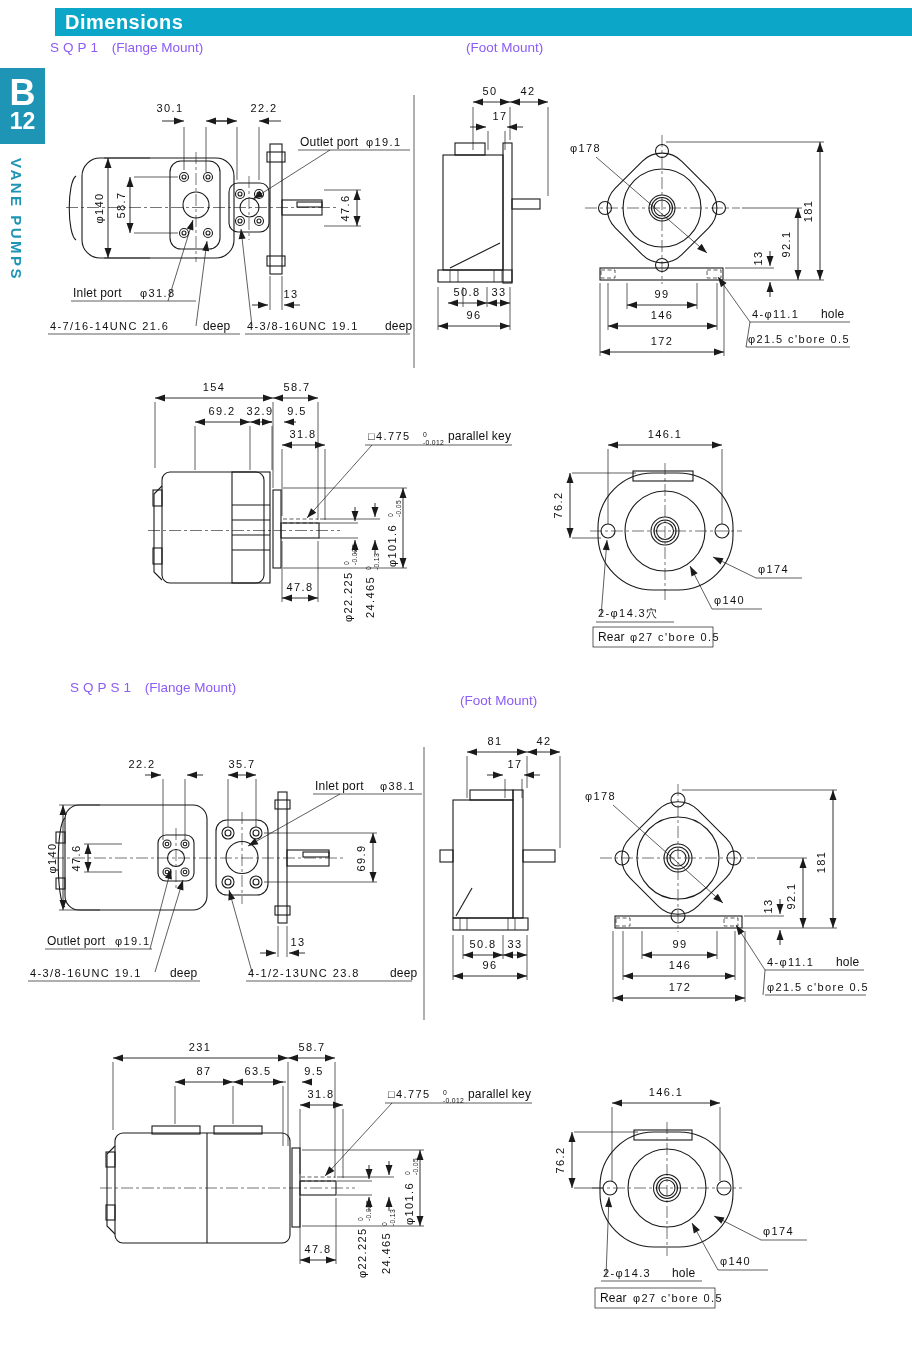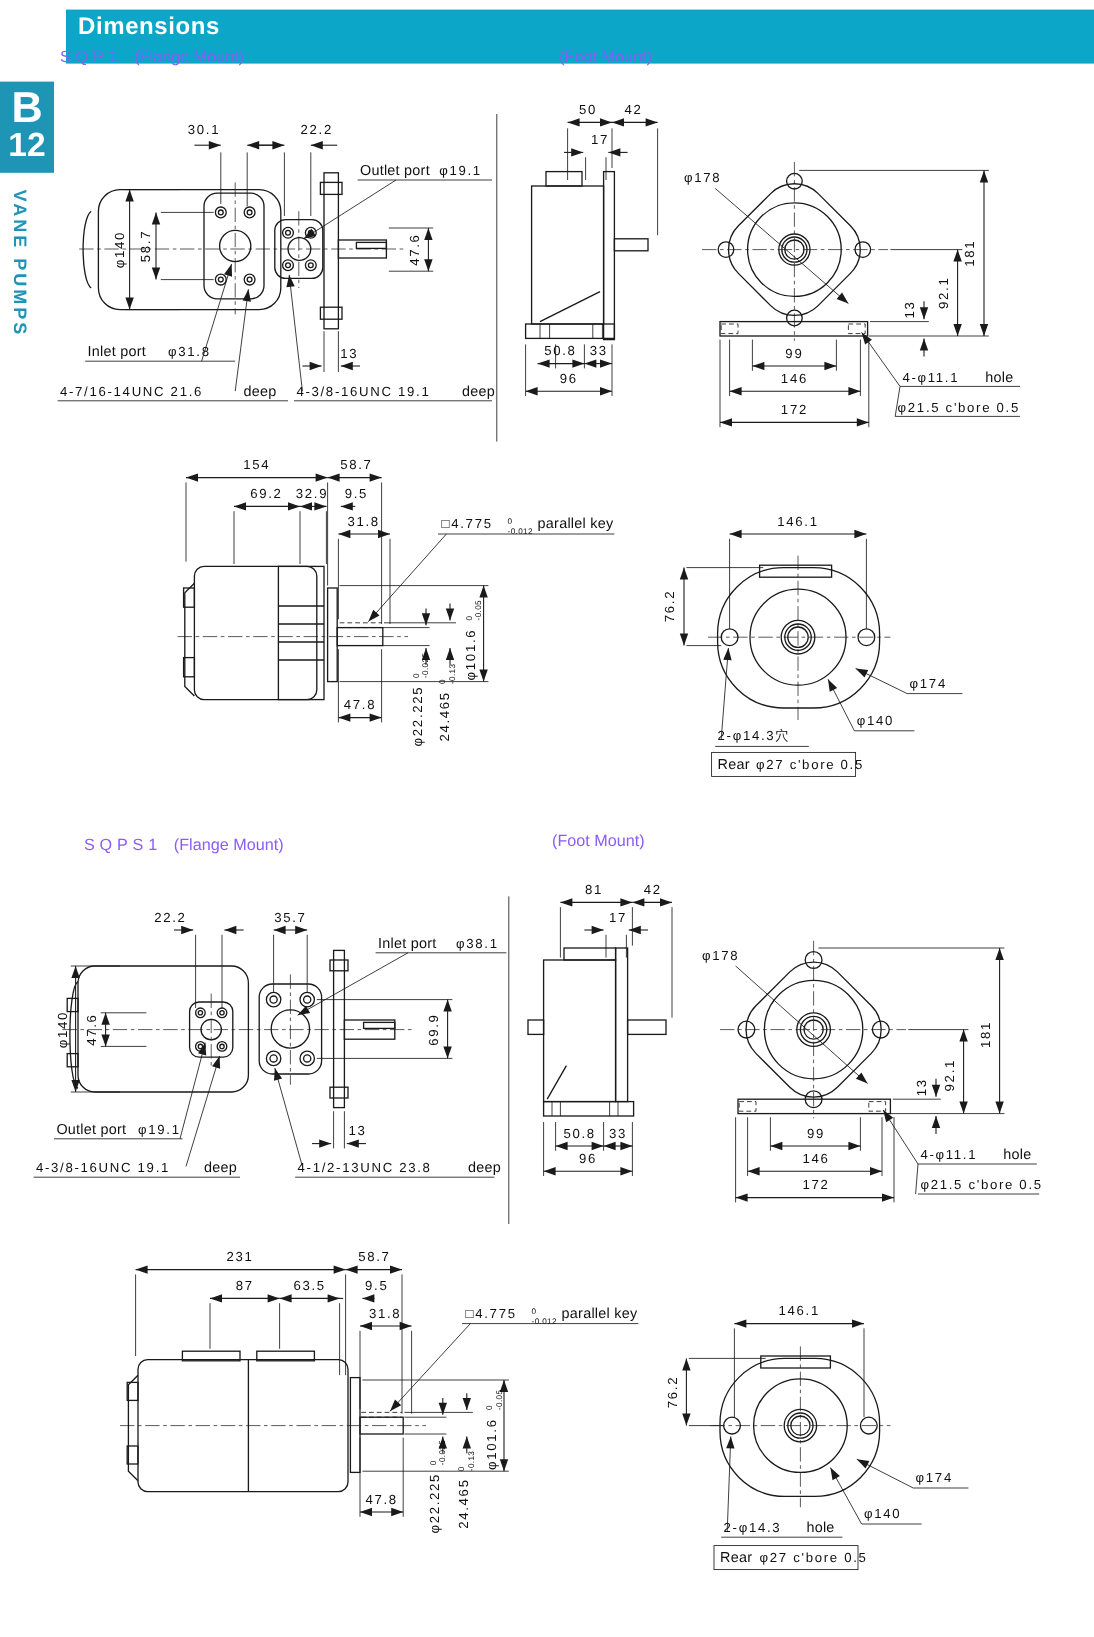--- a/index.html
+++ b/index.html
@@ -1,24 +1,24 @@
 <!DOCTYPE html>
 <html><head>
 <meta charset="utf-8">
 <style>
   html,body{margin:0;padding:0;background:#fff;}
   .page{position:relative;width:912px;height:1364px;background:#ffffff;overflow:hidden;
         font-family:"Liberation Sans",sans-serif;}
-  .header-bar{position:absolute;left:55px;top:8px;width:857px;height:45px;background:#0ba6c8;
+  .header-bar{position:absolute;left:55px;top:8px;width:857px;height:28px;background:#0ba6c8;
               color:#fff;font-size:20px;font-weight:bold;line-height:28px;padding-left:10px;
               box-sizing:border-box;letter-spacing:0.5px;}
   .tab-box{position:absolute;left:0;top:68px;width:45px;height:76px;background:#1f95b5;color:#fff;
            display:flex;flex-direction:column;align-items:center;justify-content:center;}
   .tab-letter{font-size:36px;font-weight:bold;line-height:0.85;}
-  .tab-number{font-size:28px;font-weight:bold;line-height:1.1;}
+  .tab-number{font-size:23px;font-weight:bold;line-height:1.1;}
   .vert-label{position:absolute;left:8px;top:158px;writing-mode:vertical-rl;color:#1f95b5;
               font-size:15px;font-weight:bold;letter-spacing:2.5px;}
   .dwg-title{position:absolute;font-size:13.5px;color:#8b5cf6;white-space:nowrap;}
   .model{letter-spacing:4px;}
   .mount{margin-left:6px;}
   svg.art{position:absolute;left:0;top:0;}
   .o{fill:none;stroke:#1a1a1a;stroke-width:1.1;}
   .d{fill:none;stroke:#1a1a1a;stroke-width:0.9;}
   .e{fill:none;stroke:#1a1a1a;stroke-width:0.7;}
   .c{fill:none;stroke:#1a1a1a;stroke-width:0.6;stroke-dasharray:12 3 3 3;}
@@ -43,21 +43,21 @@
     <div class="tab-number">12</div>
   </div>
   <div class="vert-label">VANE PUMPS</div>
 
   <div class="dwg-title" style="left:50px;top:40px;">
     <span class="model">SQP1</span>
     <span class="mount">(Flange Mount)</span>
   </div>
   <div class="dwg-title" style="left:466px;top:40px;">(Foot Mount)</div>
 
-  <div class="dwg-title" style="left:70px;top:696px;">
+  <div class="dwg-title" style="left:70px;top:680px;">
     <span class="model">SQPS1</span>
     <span class="mount">(Flange Mount)</span>
   </div>
   <div class="dwg-title" style="left:460px;top:693px;">(Foot Mount)</div>
 
   <svg class="art" width="912" height="1364" viewBox="0 0 912 1364">
     <defs>
       <marker id="ar" markerWidth="12" markerHeight="10" refX="11" refY="5" orient="auto-start-reverse" markerUnits="userSpaceOnUse">
         <path d="M1,1.5 L11,5 L1,8.5 Z" fill="#1a1a1a"></path>
       </marker>

